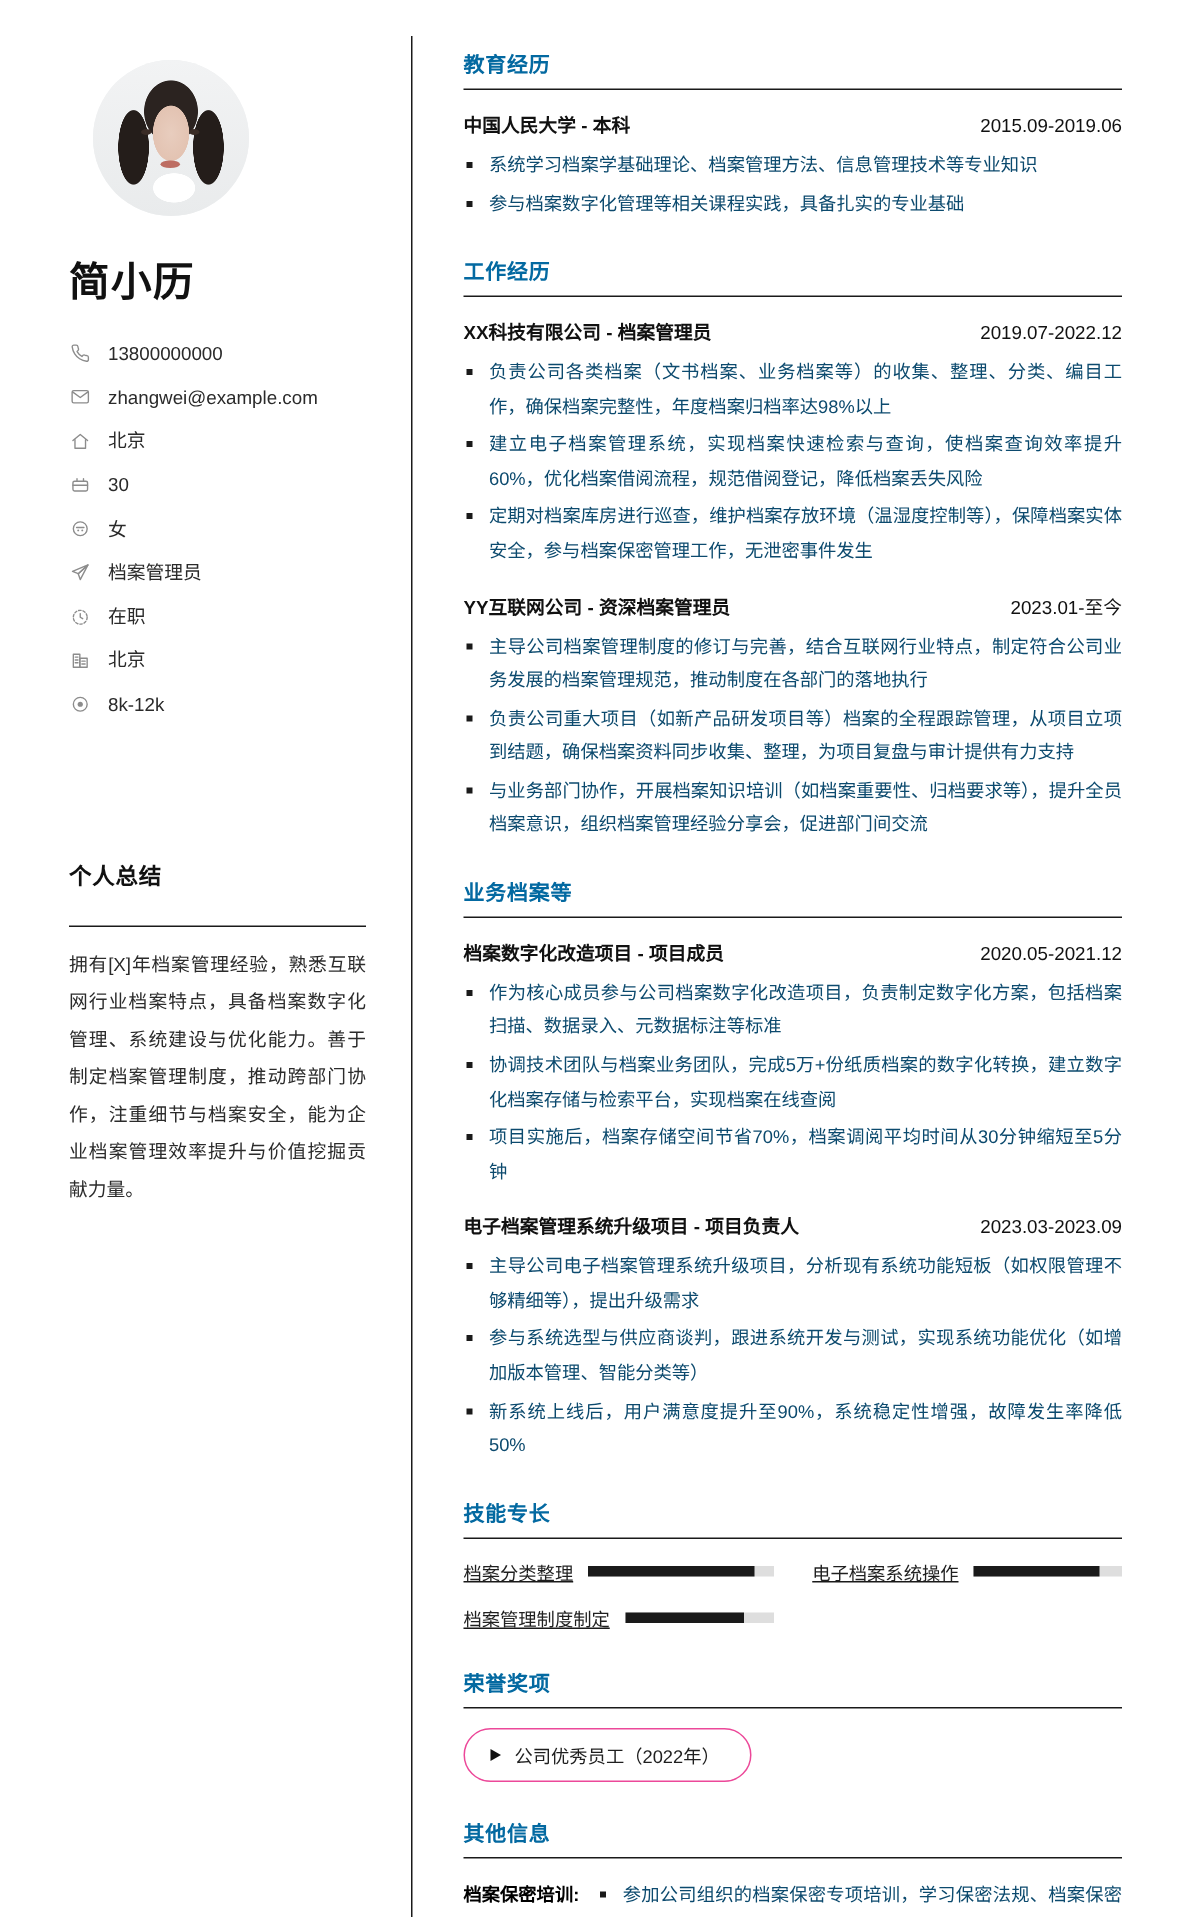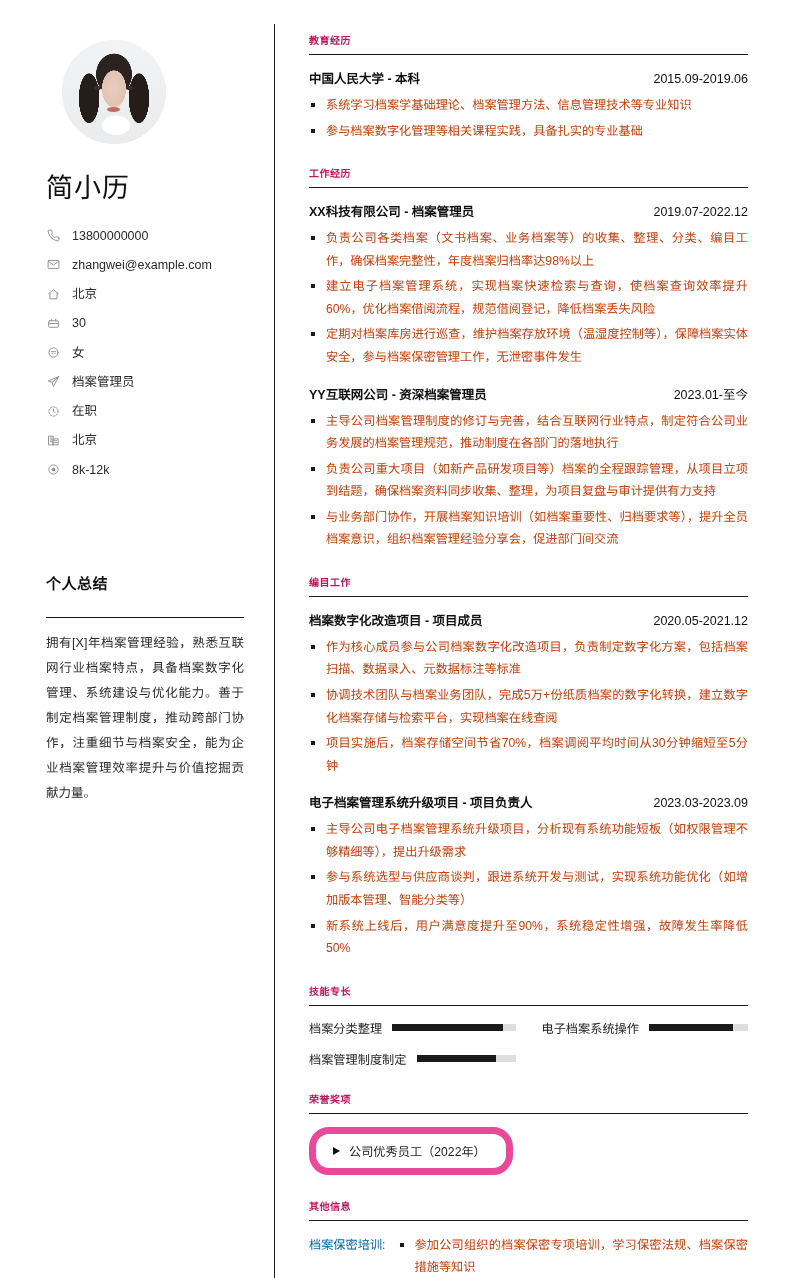--- a/index.html
+++ b/index.html
@@ -57,21 +57,21 @@
   .photo-mouth {
     position: absolute;
     width: 13px; height: 5px;
     border-radius: 50%;
     background: #bd6d63;
     top: 67px; left: 45px;
   }
 
   .name {
     font-size: 27px;
-    font-weight: 400;
+    font-weight: 700;
     letter-spacing: 1px;
     margin: 0 0 16px 0;
     color: #111;
   }
 
   .contact-list { list-style: none; }
   .contact-item {
     display: flex;
     align-items: center;
     gap: 11px;
@@ -107,23 +107,23 @@
     text-align: justify;
   }
 
   
   .main {
     flex: 1;
     padding: 8px 46px 40px 34px;
   }
   .section { margin-bottom: 23px; }
   .section-title {
-    font-size: 10px;
+    font-size: 14px;
     font-weight: 700;
-    color: #be185d;
+    color: #0369a1;
     padding-bottom: 7px;
     border-bottom: 1.4px solid #1a1a1a;
     margin-bottom: 13px;
     letter-spacing: .5px;
   }
   .entry { margin-bottom: 15px; }
   .entry:last-child { margin-bottom: 0; }
   .entry-head {
     display: flex;
     justify-content: space-between;
@@ -140,21 +140,21 @@
     font-size: 12.5px;
     font-weight: 400;
     color: #111;
     white-space: nowrap;
   }
   .bullets { list-style: none; }
   .bullets li {
     position: relative;
     font-size: 12.2px;
     line-height: 1.85;
-    color: #c2410c;
+    color: #0c4a6e;
     padding-left: 17px;
     margin-bottom: 3px;
     text-align: justify;
   }
   .bullets li::before {
     content: "";
     position: absolute;
     left: 2px;
     top: 9px;
     width: 4px; height: 4px;
@@ -166,20 +166,21 @@
     display: flex;
     flex-wrap: wrap;
     column-gap: 26px;
     row-gap: 13px;
   }
   .skill {
     display: flex;
     align-items: center;
     gap: 10px;
     width: calc(50% - 13px);
+    text-decoration: underline;
   }
   .skill-name {
     font-size: 12.2px;
     color: #1f1f1f;
     white-space: nowrap;
   }
   .skill-bar {
     flex: 1;
     height: 7px;
     background: #dedede;
@@ -190,21 +191,21 @@
     position: absolute;
     left: 0; top: 0; bottom: 0;
     background: #1a1a1a;
   }
 
   
   .honor-pill {
     display: inline-flex;
     align-items: center;
     gap: 9px;
-    border: 7px solid #ec4899;
+    border: 1px solid #ec4899;
     border-radius: 20px;
     padding: 8px 20px 8px 17px;
     font-size: 12.2px;
     color: #1f1f1f;
     background: #fff;
   }
   .tri {
     width: 0; height: 0;
     border-left: 7px solid #111;
     border-top: 4.5px solid transparent;
@@ -212,22 +213,22 @@
   }
 
   
   .other-row {
     display: flex;
     gap: 12px;
     align-items: flex-start;
   }
   .other-label {
     font-size: 12.2px;
-    font-weight: 400;
-    color: #0369a1;
+    font-weight: 700;
+    color: #000000;
     white-space: nowrap;
     padding-top: 1px;
   }
   .other-body { flex: 1; }
   .other-body .bullets li { margin-bottom: 8px; }
 </style>
 </head>
 <body>
 
 <div class="page">
@@ -385,21 +386,21 @@
         </div>
         <ul class="bullets">
           <li>主导公司档案管理制度的修订与完善，结合互联网行业特点，制定符合公司业务发展的档案管理规范，推动制度在各部门的落地执行</li>
           <li>负责公司重大项目（如新产品研发项目等）档案的全程跟踪管理，从项目立项到结题，确保档案资料同步收集、整理，为项目复盘与审计提供有力支持</li>
           <li>与业务部门协作，开展档案知识培训（如档案重要性、归档要求等），提升全员档案意识，组织档案管理经验分享会，促进部门间交流</li>
         </ul>
       </div>
     </section>
 
     <section class="section">
-      <div class="section-title">编目工作</div>
+      <div class="section-title">业务档案等</div>
 
       <div class="entry">
         <div class="entry-head">
           <span class="entry-title">档案数字化改造项目 - 项目成员</span>
           <span class="entry-date">2020.05-2021.12</span>
         </div>
         <ul class="bullets">
           <li>作为核心成员参与公司档案数字化改造项目，负责制定数字化方案，包括档案扫描、数据录入、元数据标注等标准</li>
           <li>协调技术团队与档案业务团队，完成5万+份纸质档案的数字化转换，建立数字化档案存储与检索平台，实现档案在线查阅</li>
           <li>项目实施后，档案存储空间节省70%，档案调阅平均时间从30分钟缩短至5分钟</li>

